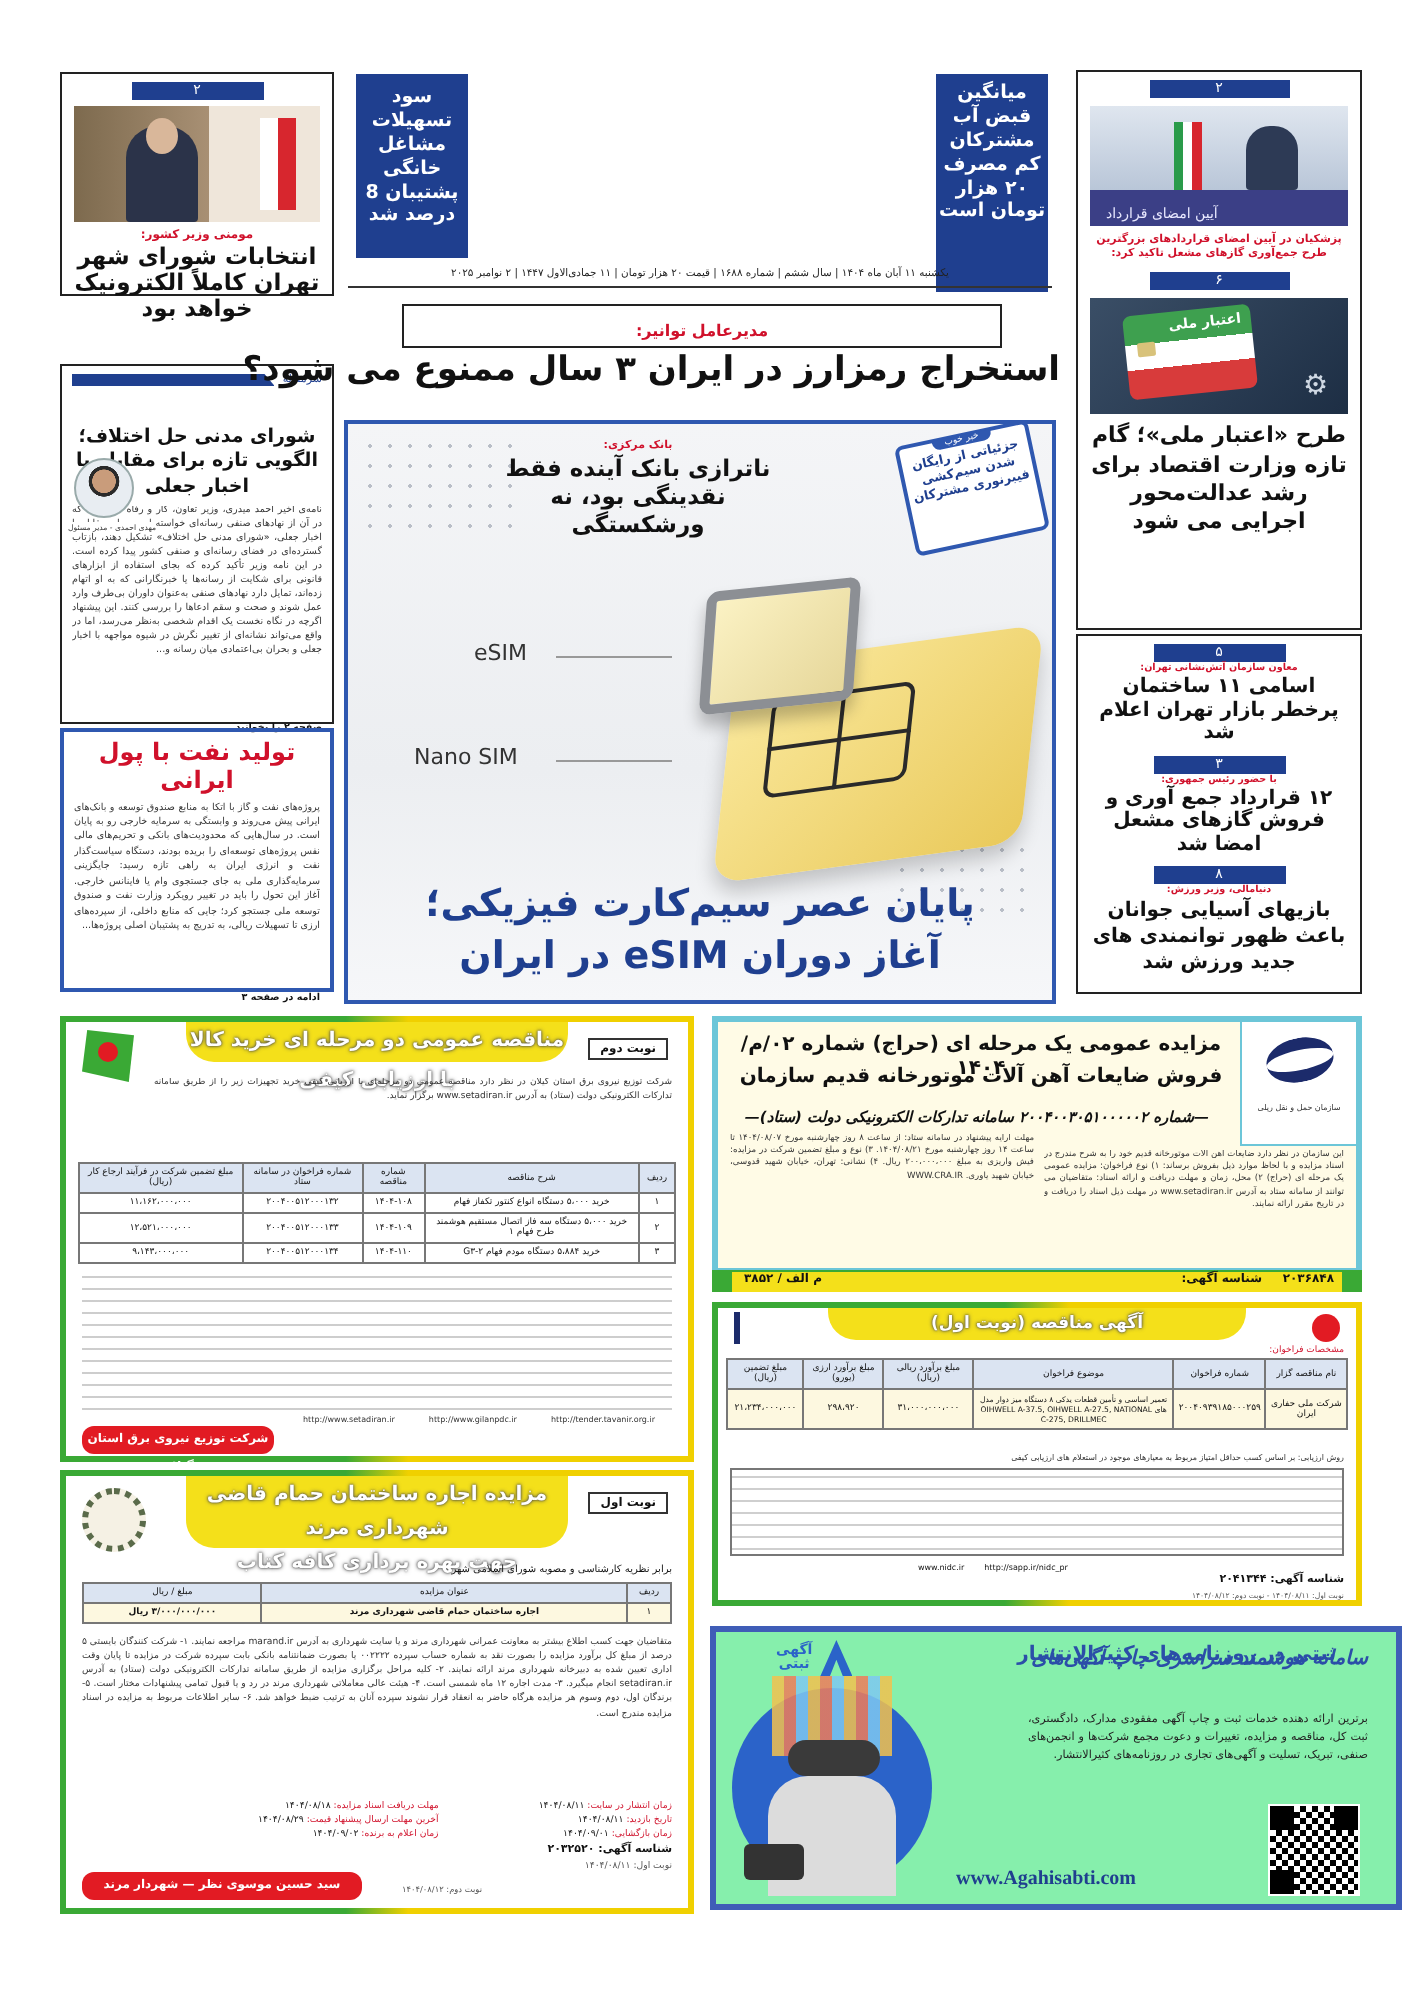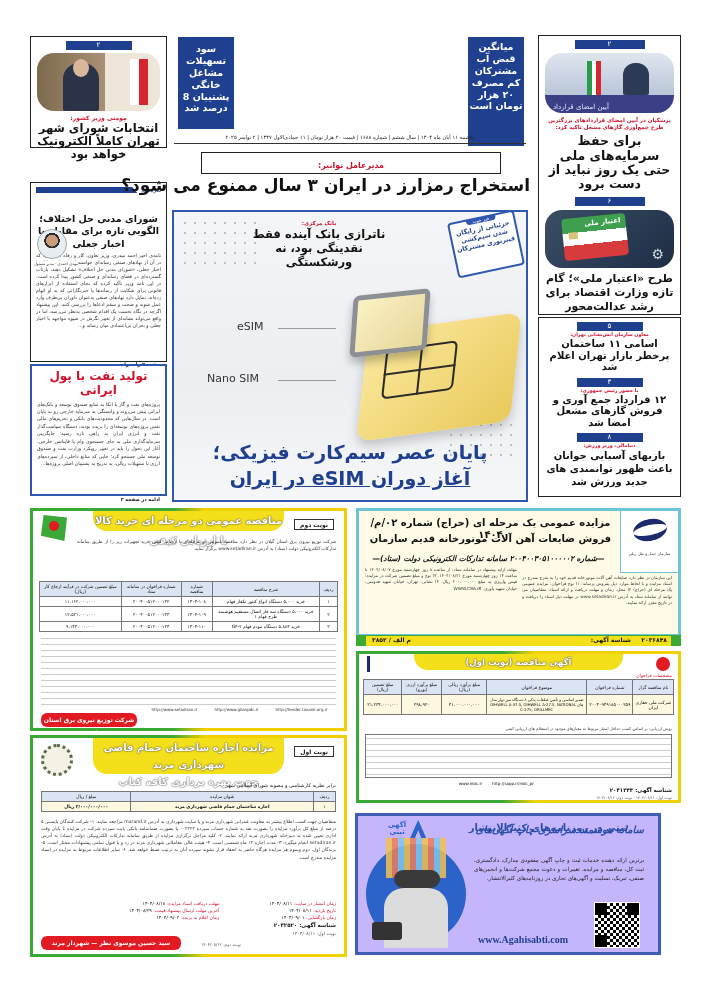--- a/index.html
+++ b/index.html
@@ -5,21 +5,21 @@
   * { box-sizing: border-box; margin: 0; padding: 0; }
   html, body { width: 701px; height: 1000px; background: #ffffff; overflow: hidden; }
   body { font-family: "DejaVu Sans", sans-serif; color: #111; position: relative; direction: rtl; }
   .abs { position: absolute; }
   .navy { background: #1f3f8f; }
   .box { border: 1.5px solid #222; background: #fff; }
   .numbar { height: 9px; background: #1f3f8f; color: #fff; font-size: 7px; text-align: center; line-height: 9px; margin: 0 auto; }
   .kicker { color: #d0112b; font-size: 6px; text-align: center; font-weight: bold; }
   .hl { font-weight: bold; text-align: center; line-height: 1.15; color: #111; }
   .tiny { font-size: 4.5px; line-height: 1.45; color: #333; text-align: justify; }
-  .photo { background: linear-gradient(135deg, #c7d3e3, #7d8fb0); position: relative; overflow: hidden; border-radius: 17px; }
+  .photo { background: linear-gradient(135deg, #c7d3e3, #7d8fb0); position: relative; overflow: hidden; }
   table { border-collapse: collapse; width: 100%; }
   td, th { border: 0.6px solid #777; font-size: 4.5px; padding: 2px 2px; text-align: center; }
   th { background: #dbe4f2; font-weight: normal; }
   .adframe { border: 3px solid; border-image: linear-gradient(90deg, #3aa935 0%, #3aa935 45%, #f0d000 55%, #f0d000 100%) 1; background: #fff; }
   .yellowbanner { background: #f4e01a; border-radius: 0 0 14px 14px; color: #fff; font-weight: bold; text-align: center; text-shadow: 0 0 2px #555, 0 0 1px #333; }
   .redbtn { background: #e21b23; color: #fff; font-weight: bold; text-align: center; border-radius: 6px; }
 </style>
 </head>
 <body>
 
@@ -38,21 +38,20 @@
 </div>
 
 <div class="abs box" style="left:538px;top:35px;width:143px;height:280px;padding:4px 6px;">
   <div class="numbar" style="width:70px;">۲</div>
   <div class="photo" style="height:60px;margin-top:4px;background:linear-gradient(180deg,#dfe6ef 0%,#b9c6d8 70%,#3b3f86 70%,#3b3f86 100%);">
     <div class="abs" style="left:42px;top:8px;width:14px;height:34px;background:linear-gradient(90deg,#2a9b4a 33%,#fff 33%,#fff 66%,#d7262e 66%);"></div>
     <div class="abs" style="left:78px;top:10px;width:26px;height:32px;border-radius:12px 12px 2px 2px;background:#2d3a55;"></div>
     <div class="abs" style="left:8px;bottom:2px;font-size:7px;color:#e8e8ff;">آیین امضای قرارداد</div>
   </div>
   <div class="kicker" style="margin-top:4px;font-size:5.5px;line-height:1.3;">پزشکیان در آیین امضای قراردادهای بزرگترین طرح جمع‌آوری گازهای مشعل تاکید کرد:</div>
-  <div class="hl" style="font-size:12.5px;margin-top:3px;">برای حفظ سرمایه‌های ملی حتی یک روز نباید از دست برود</div>
   <div class="numbar" style="width:70px;margin-top:5px;">۶</div>
   <div class="photo" style="height:58px;margin-top:4px;background:linear-gradient(135deg,#3a4e66,#1d2e44);">
     <div class="abs" style="left:18px;top:6px;width:64px;height:42px;border-radius:4px;background:linear-gradient(180deg,#3ea04f 0 35%,#fff 35% 65%,#d83b3b 65%);transform:rotate(-6deg);">
       <span style="position:absolute;top:3px;right:5px;font-size:7px;color:#fff;font-weight:bold;">اعتبار ملی</span>
       <span style="position:absolute;left:6px;top:14px;width:9px;height:7px;background:#d8c27a;border-radius:1px;"></span>
     </div>
     <div class="abs" style="right:10px;bottom:6px;font-size:14px;color:#cfd8e3;">⚙</div>
   </div>
   <div class="hl" style="font-size:11px;margin-top:4px;line-height:1.3;">طرح «اعتبار ملی»؛ گام تازه وزارت اقتصاد برای رشد عدالت‌محور اجرایی می شود</div>
 </div>
@@ -129,21 +128,21 @@
   <div class="abs" style="left:33px;top:160px;font-size:11px;color:#333;direction:ltr;">Nano SIM</div>
   <div class="abs" style="left:104px;top:168px;width:58px;height:1px;background:#999;"></div>
   <div class="abs" style="left:190px;top:110px;width:150px;height:110px;background:linear-gradient(135deg,#fbeaa0,#e9c95a);border-radius:14px;transform:skewX(-14deg) rotate(-8deg);box-shadow:0 6px 10px rgba(0,0,0,.2);">
     <div style="position:absolute;left:20px;top:20px;width:70px;height:50px;border:2px solid #2a2a2a;border-radius:6px;"></div>
     <div style="position:absolute;left:20px;top:44px;width:70px;height:2px;background:#2a2a2a;"></div>
     <div style="position:absolute;left:54px;top:20px;width:2px;height:50px;background:#2a2a2a;"></div>
   </div>
   <div class="abs" style="left:178px;top:80px;width:76px;height:62px;background:linear-gradient(135deg,#fbf2c4,#e6d79a);border:5px solid #8c8f94;border-radius:6px;transform:skewX(-10deg) rotate(-6deg);box-shadow:0 6px 8px rgba(0,0,0,.25);"></div>
 
   <div class="abs hl" style="left:0;right:0;top:230px;font-size:19px;color:#1f3f8f;">پایان عصر سیم‌کارت فیزیکی؛</div>
-  <div class="abs hl" style="left:0;right:0;top:256px;font-size:19px;color:#1f3f8f;text-decoration:underline;">آغاز دوران eSIM در ایران</div>
+  <div class="abs hl" style="left:0;right:0;top:256px;font-size:19px;color:#1f3f8f;">آغاز دوران eSIM در ایران</div>
 </div>
 
 <div class="abs adframe" style="left:30px;top:508px;width:317px;height:223px;padding:0 4px;">
   <div class="abs" style="right:10px;top:8px;font-size:6px;font-weight:bold;border:1px solid #333;padding:1px 5px;background:#fff;">نوبت دوم</div>
   <div class="abs yellowbanner" style="left:60px;right:60px;top:0;height:20px;font-size:10px;line-height:20px;">
     <span>مناقصه عمومی دو مرحله ای خرید کالا با ارزیابی کیفی</span>
   </div>
   <div class="abs" style="left:8px;top:4px;width:26px;height:26px;background:#3aa935;clip-path:polygon(10% 0,100% 10%,90% 100%,0 80%);">
     <div style="position:absolute;left:8px;top:6px;width:10px;height:10px;border-radius:50%;background:#e21b23;"></div>
   </div>
@@ -291,21 +290,21 @@
   </div>
   <div class="abs" style="left:96px;top:162px;font-size:4.6px;line-height:1.55;">
     <div><span style="color:#d0112b;">مهلت دریافت اسناد مزایده:</span> <span>۱۴۰۴/۰۸/۱۸</span></div>
     <div><span style="color:#d0112b;">آخرین مهلت ارسال پیشنهاد قیمت:</span> <span>۱۴۰۴/۰۸/۲۹</span></div>
     <div><span style="color:#d0112b;">زمان اعلام به برنده:</span> <span>۱۴۰۴/۰۹/۰۲</span></div>
   </div>
   <div class="abs" style="left:168px;top:204px;font-size:4.2px;color:#555;">نوبت دوم: ۱۴۰۴/۰۸/۱۲</div>
   <div class="abs redbtn" style="left:8px;top:198px;width:140px;height:14px;font-size:6px;line-height:14px;">سید حسین موسوی نظر — شهردار مرند</div>
 </div>
 
-<div class="abs" style="left:355px;top:813px;width:306px;height:142px;border:3px solid #3f5db7;background:#c4b5fd;overflow:hidden;">
+<div class="abs" style="left:355px;top:813px;width:346px;height:142px;border:3px solid #3f5db7;background:#86efac;overflow:hidden;">
   <div class="abs" style="left:30px;top:4px;display:flex;align-items:center;gap:4px;">
     <div style="width:16px;height:18px;background:#2b63c9;clip-path:polygon(50% 0,100% 100%,70% 100%,50% 55%,30% 100%,0 100%);"></div>
     <div style="font-size:7px;line-height:1.05;color:#2b63c9;font-weight:bold;text-align:center;">
       <div>آگهی</div>
       <div>ثبتی</div>
     </div>
   </div>
   <div class="abs" style="left:8px;top:28px;width:100px;height:100px;border-radius:50%;background:#2b63c9;">
     <div style="position:absolute;left:20px;top:-6px;width:60px;height:40px;background:repeating-linear-gradient(90deg,#f2c14e 0 6px,#ef7c5a 6px 12px,#7ec8f1 12px 18px);opacity:.85;"></div>
     <div style="position:absolute;left:28px;top:26px;width:46px;height:18px;border-radius:9px;background:#3a3a3a;"></div>

